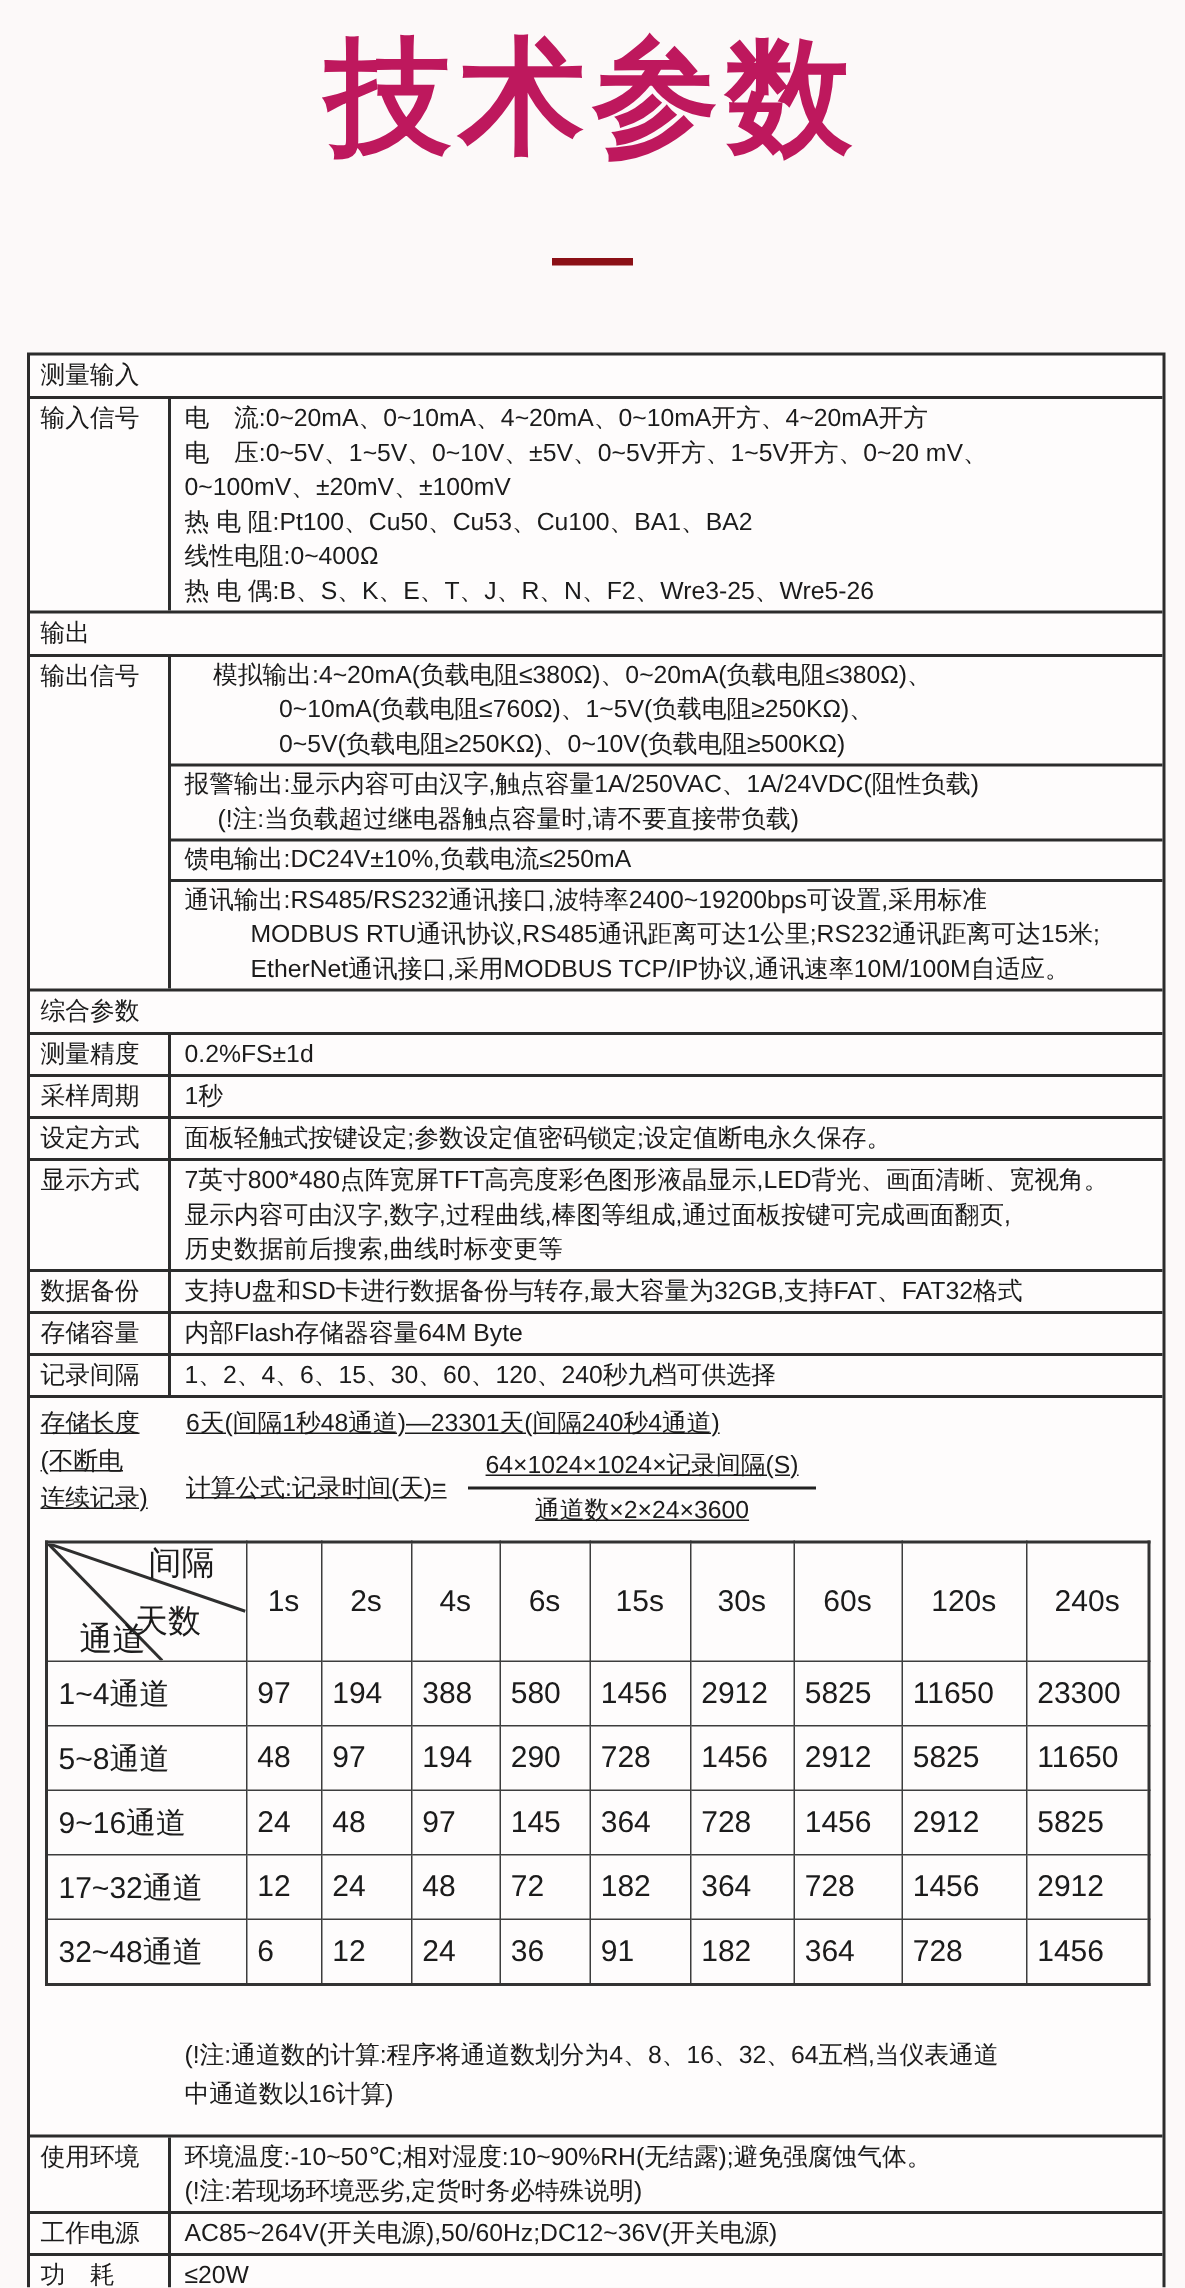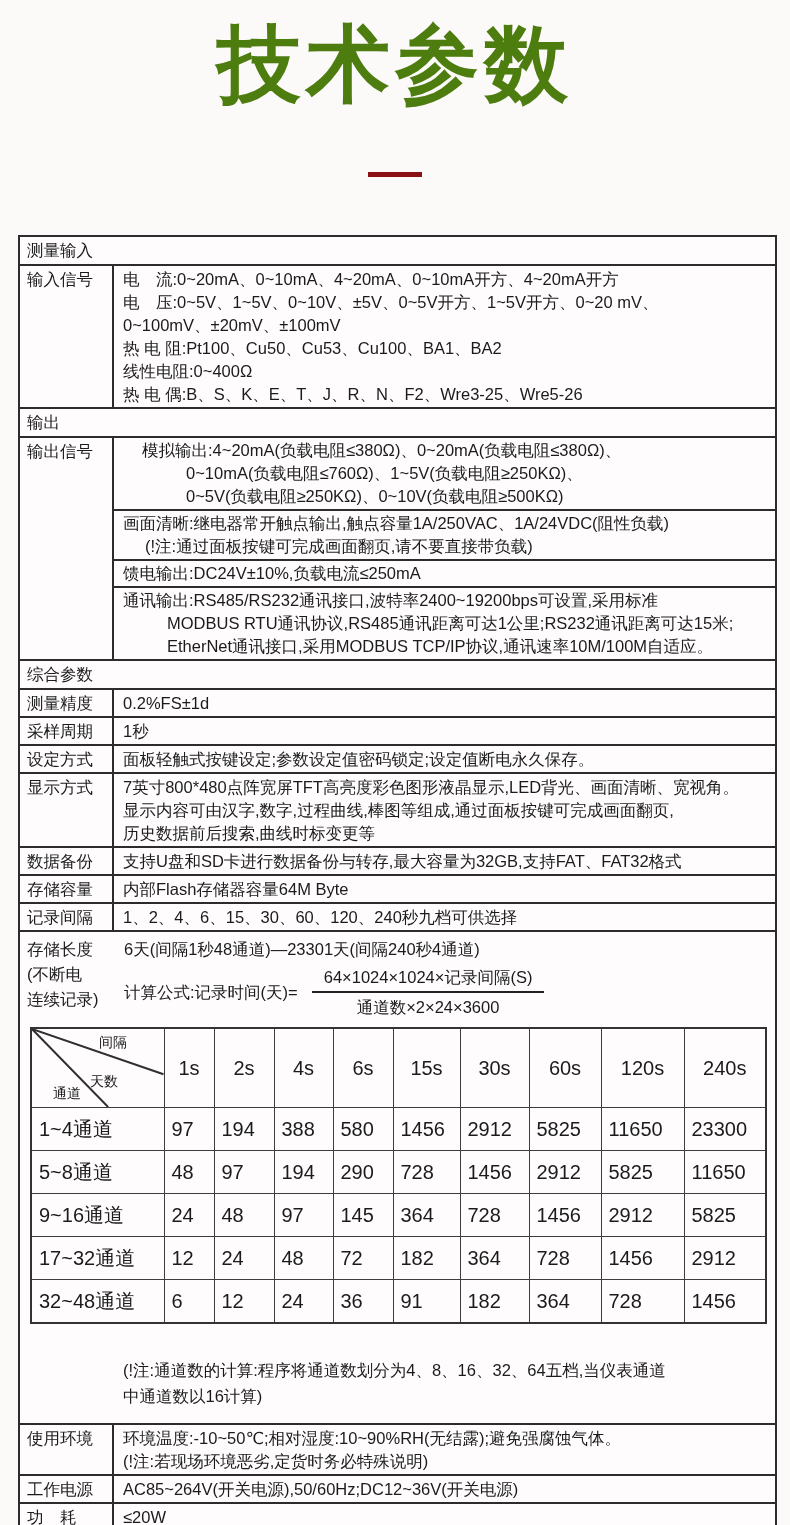--- a/index.html
+++ b/index.html
@@ -1,52 +1,52 @@
 <!DOCTYPE html>
 <html><head>
 <meta charset="utf-8">
 <style>
   html,body{margin:0;padding:0;background:#fbf7f7;}
   .page{position:relative;width:790px;height:1525px;background:#fcf9f9;overflow:hidden;
         font-family:"Liberation Sans","DejaVu Sans",sans-serif;color:#1b1b1b;}
   .title{position:absolute;top:8px;left:0;right:0;margin:0;text-align:center;
-         font-size:84px;font-weight:900;letter-spacing:5px;color:#4d7c0f;}
+         font-size:84px;font-weight:900;letter-spacing:5px;color:#be185d;}
   .divider{position:absolute;top:172px;left:368px;width:54px;height:5px;background:#8b1016;}
   .spec{position:absolute;top:235px;left:18px;width:759px;box-sizing:border-box;
         border:2px solid #2c2c2c;background:#fefcfc;font-size:16.5px;}
   .row{display:flex;border-top:2px solid #2c2c2c;}
   .row:first-child{border-top:none;}
   .hdr{padding:2px 6px 2px 7px;line-height:23px;width:100%;}
   .lab{flex:0 0 94px;box-sizing:border-box;border-right:2px solid #2c2c2c;
        padding:2px 3px 1px 7px;line-height:23px;}
   .val{flex:1;padding:2px 6px 1px 9px;line-height:23px;min-width:0;}
   .ln{white-space:nowrap;}
   .i1{padding-left:44px;}
   .i2{padding-left:22px;}
   .valsub{flex:1;min-width:0;}
   .sub{border-top:2px solid #2c2c2c;padding:1px 6px 1px 9px;line-height:23px;}
   .sub:first-child{border-top:none;padding-left:28px;}
   .rowblock{border-top:2px solid #2c2c2c;padding:3px 0 10px;}
-  .stor-top{display:flex;margin-bottom:2px;}
+  .stor-top{display:flex;margin-bottom:2px;text-decoration:underline;}
   .stor-lab{flex:0 0 97px;padding:2px 0 0 7px;line-height:25px;}
   .stor-main{flex:1;padding-top:2px;line-height:25px;}
   .formula{display:flex;align-items:center;margin-top:3px;}
   .frac{display:inline-block;text-align:center;margin-left:14px;line-height:24px;}
   .fnum{display:block;padding:0 12px 2px;border-bottom:2px solid #222;}
   .fden{display:block;padding:2px 12px 0;}
   table.days{table-layout:fixed;width:735px;margin:8px 0 0 10px;border-collapse:collapse;
              border:2px solid #333;font-size:20px;}
   table.days th,table.days td{border:1px solid #3d3d3d;font-weight:normal;
              overflow:hidden;white-space:nowrap;}
   table.days th{height:76px;text-align:center;vertical-align:middle;}
   table.days td{height:40px;text-align:left;padding-left:7px;}
   td.ch{padding-left:5px;}
   th.corner{position:relative;padding:0;}
   th.corner svg{position:absolute;left:0;top:0;width:100%;height:100%;}
-  th.corner span{position:absolute;font-size:14px;line-height:18px;}
+  th.corner span{position:absolute;font-size:22px;line-height:18px;}
   .c-int{top:4px;left:67px;}
   .c-days{top:43px;left:58px;text-align:center;}
   .c-chan{bottom:5px;left:5px;margin-left:16px;}
   .note{margin:33px 16px 4px 103px;line-height:26px;}
 </style>
 </head>
 <body>
 
 <div class="page">
 
@@ -77,22 +77,22 @@
 
     <div class="row">
       <div class="lab">输出信号</div>
       <div class="valsub">
         <div class="sub">
           <div class="ln">模拟输出:4~20mA(负载电阻≤380Ω)、0~20mA(负载电阻≤380Ω)、</div>
           <div class="ln i1">0~10mA(负载电阻≤760Ω)、1~5V(负载电阻≥250KΩ)、</div>
           <div class="ln i1">0~5V(负载电阻≥250KΩ)、0~10V(负载电阻≥500KΩ)</div>
         </div>
         <div class="sub">
-          <div class="ln">画面清晰:继电器常开触点输出,触点容量1A/250VAC、1A/24VDC(阻性负载)</div>
-          <div class="ln i2">(!注:通过面板按键可完成画面翻页,请不要直接带负载)</div>
+          <div class="ln">报警输出:显示内容可由汉字,触点容量1A/250VAC、1A/24VDC(阻性负载)</div>
+          <div class="ln i2">(!注:当负载超过继电器触点容量时,请不要直接带负载)</div>
         </div>
         <div class="sub">
           <div class="ln">馈电输出:DC24V±10%,负载电流≤250mA</div>
         </div>
         <div class="sub">
           <div class="ln">通讯输出:RS485/RS232通讯接口,波特率2400~19200bps可设置,采用标准</div>
           <div class="ln i1">MODBUS RTU通讯协议,RS485通讯距离可达1公里;RS232通讯距离可达15米;</div>
           <div class="ln i1">EtherNet通讯接口,采用MODBUS TCP/IP协议,通讯速率10M/100M自适应。</div>
         </div>
       </div>

